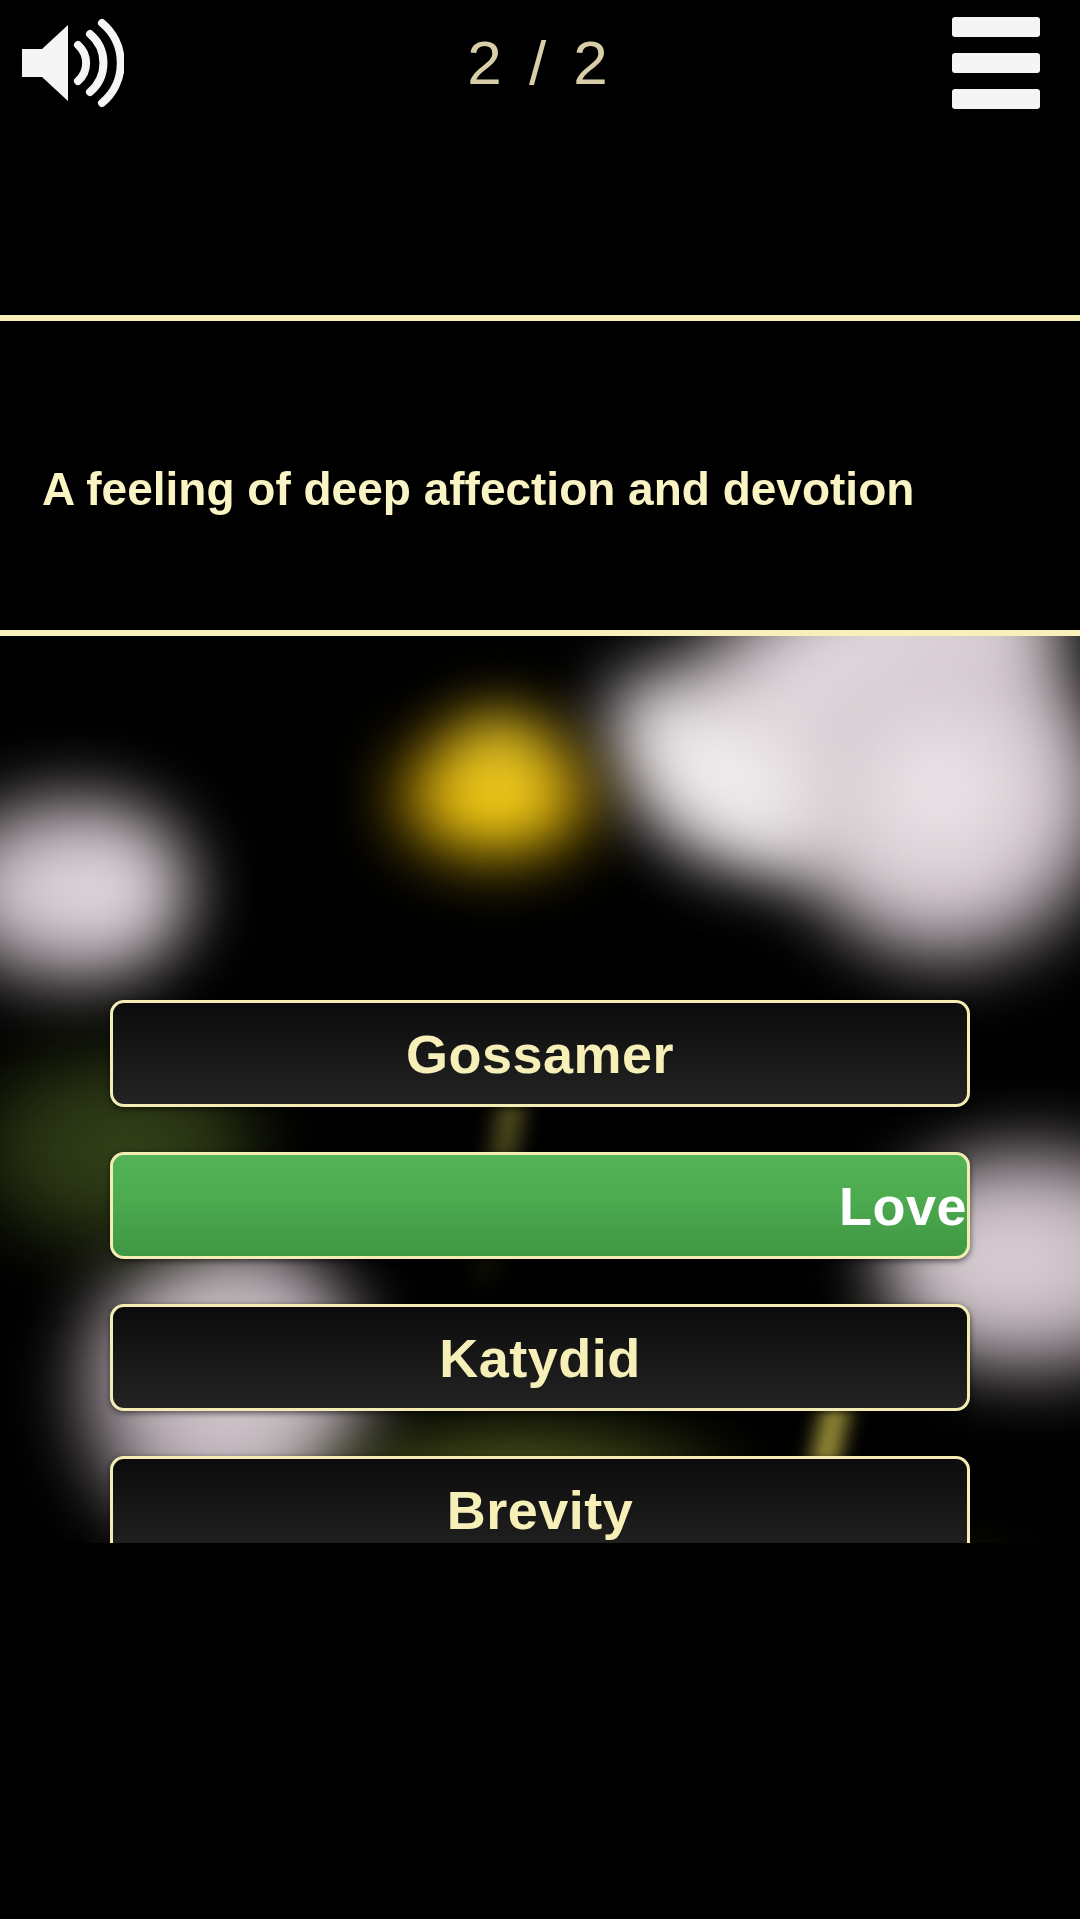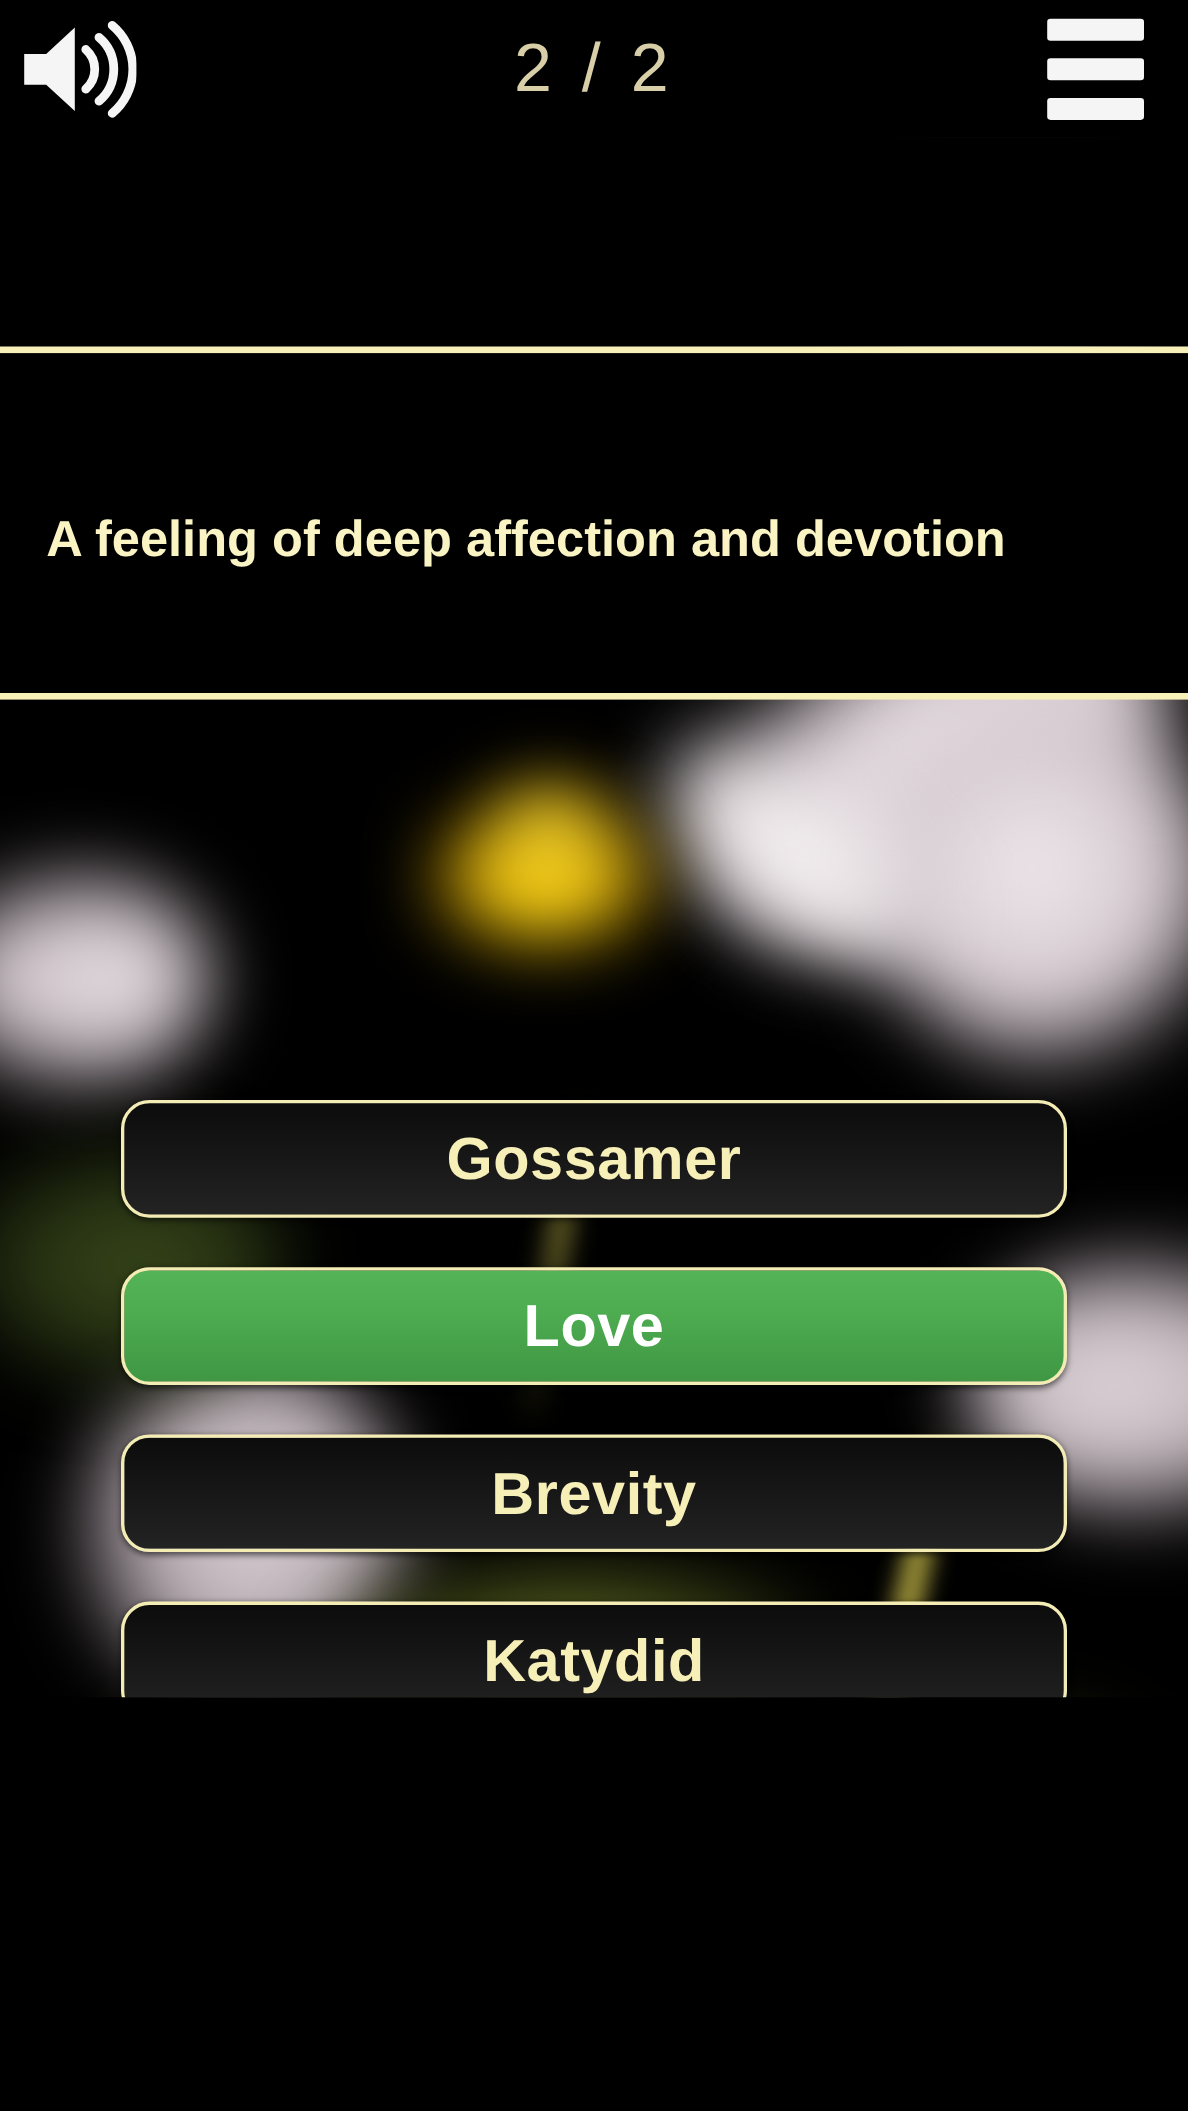--- a/index.html
+++ b/index.html
@@ -257,38 +257,39 @@
     width: 1080px;
     z-index: 7;
     display: flex;
     flex-direction: column;
     gap: 45px;
     padding: 0 110px;
   }
   .answer-btn {
     height: 107px;
     border: 3px solid #f3ecb4;
-    border-radius: 26px;
+    border-radius: 14px;
     display: flex;
     align-items: center;
     justify-content: center;
     cursor: pointer;
     background: linear-gradient(to bottom, #0c0c0c 0%, #161616 45%, #232323 100%);
     box-shadow: 0 2px 6px rgba(0,0,0,0.6);
   }
   .answer-btn .label {
     font-size: 54px;
     font-weight: bold;
     color: #f7efb8;
     letter-spacing: 0.5px;
     font-family: "Liberation Sans", sans-serif;
   }
   .answer-btn.correct {
     background: linear-gradient(to bottom, #54b357 0%, #4dab50 40%, #3f9743 100%);
     border-color: #f3ecb4;
+    justify-content: flex-end;
   }
   .answer-btn.correct .label {
     color: #ffffff;
   }
 </style>
 </head>
 <body>
 
 <div id="app">
 
@@ -345,20 +346,20 @@
   <div class="divider divider-bottom"></div>
 
   <div class="answers">
     <div class="answer-btn">
       <span class="label">Gossamer</span>
     </div>
     <div class="answer-btn correct">
       <span class="label">Love</span>
     </div>
     <div class="answer-btn">
+      <span class="label">Katydid</span>
+    </div>
+    <div class="answer-btn">
       <span class="label">Brevity</span>
     </div>
-    <div class="answer-btn">
-      <span class="label">Katydid</span>
-    </div>
   </div>
 
 </div>
 
 </body></html>

